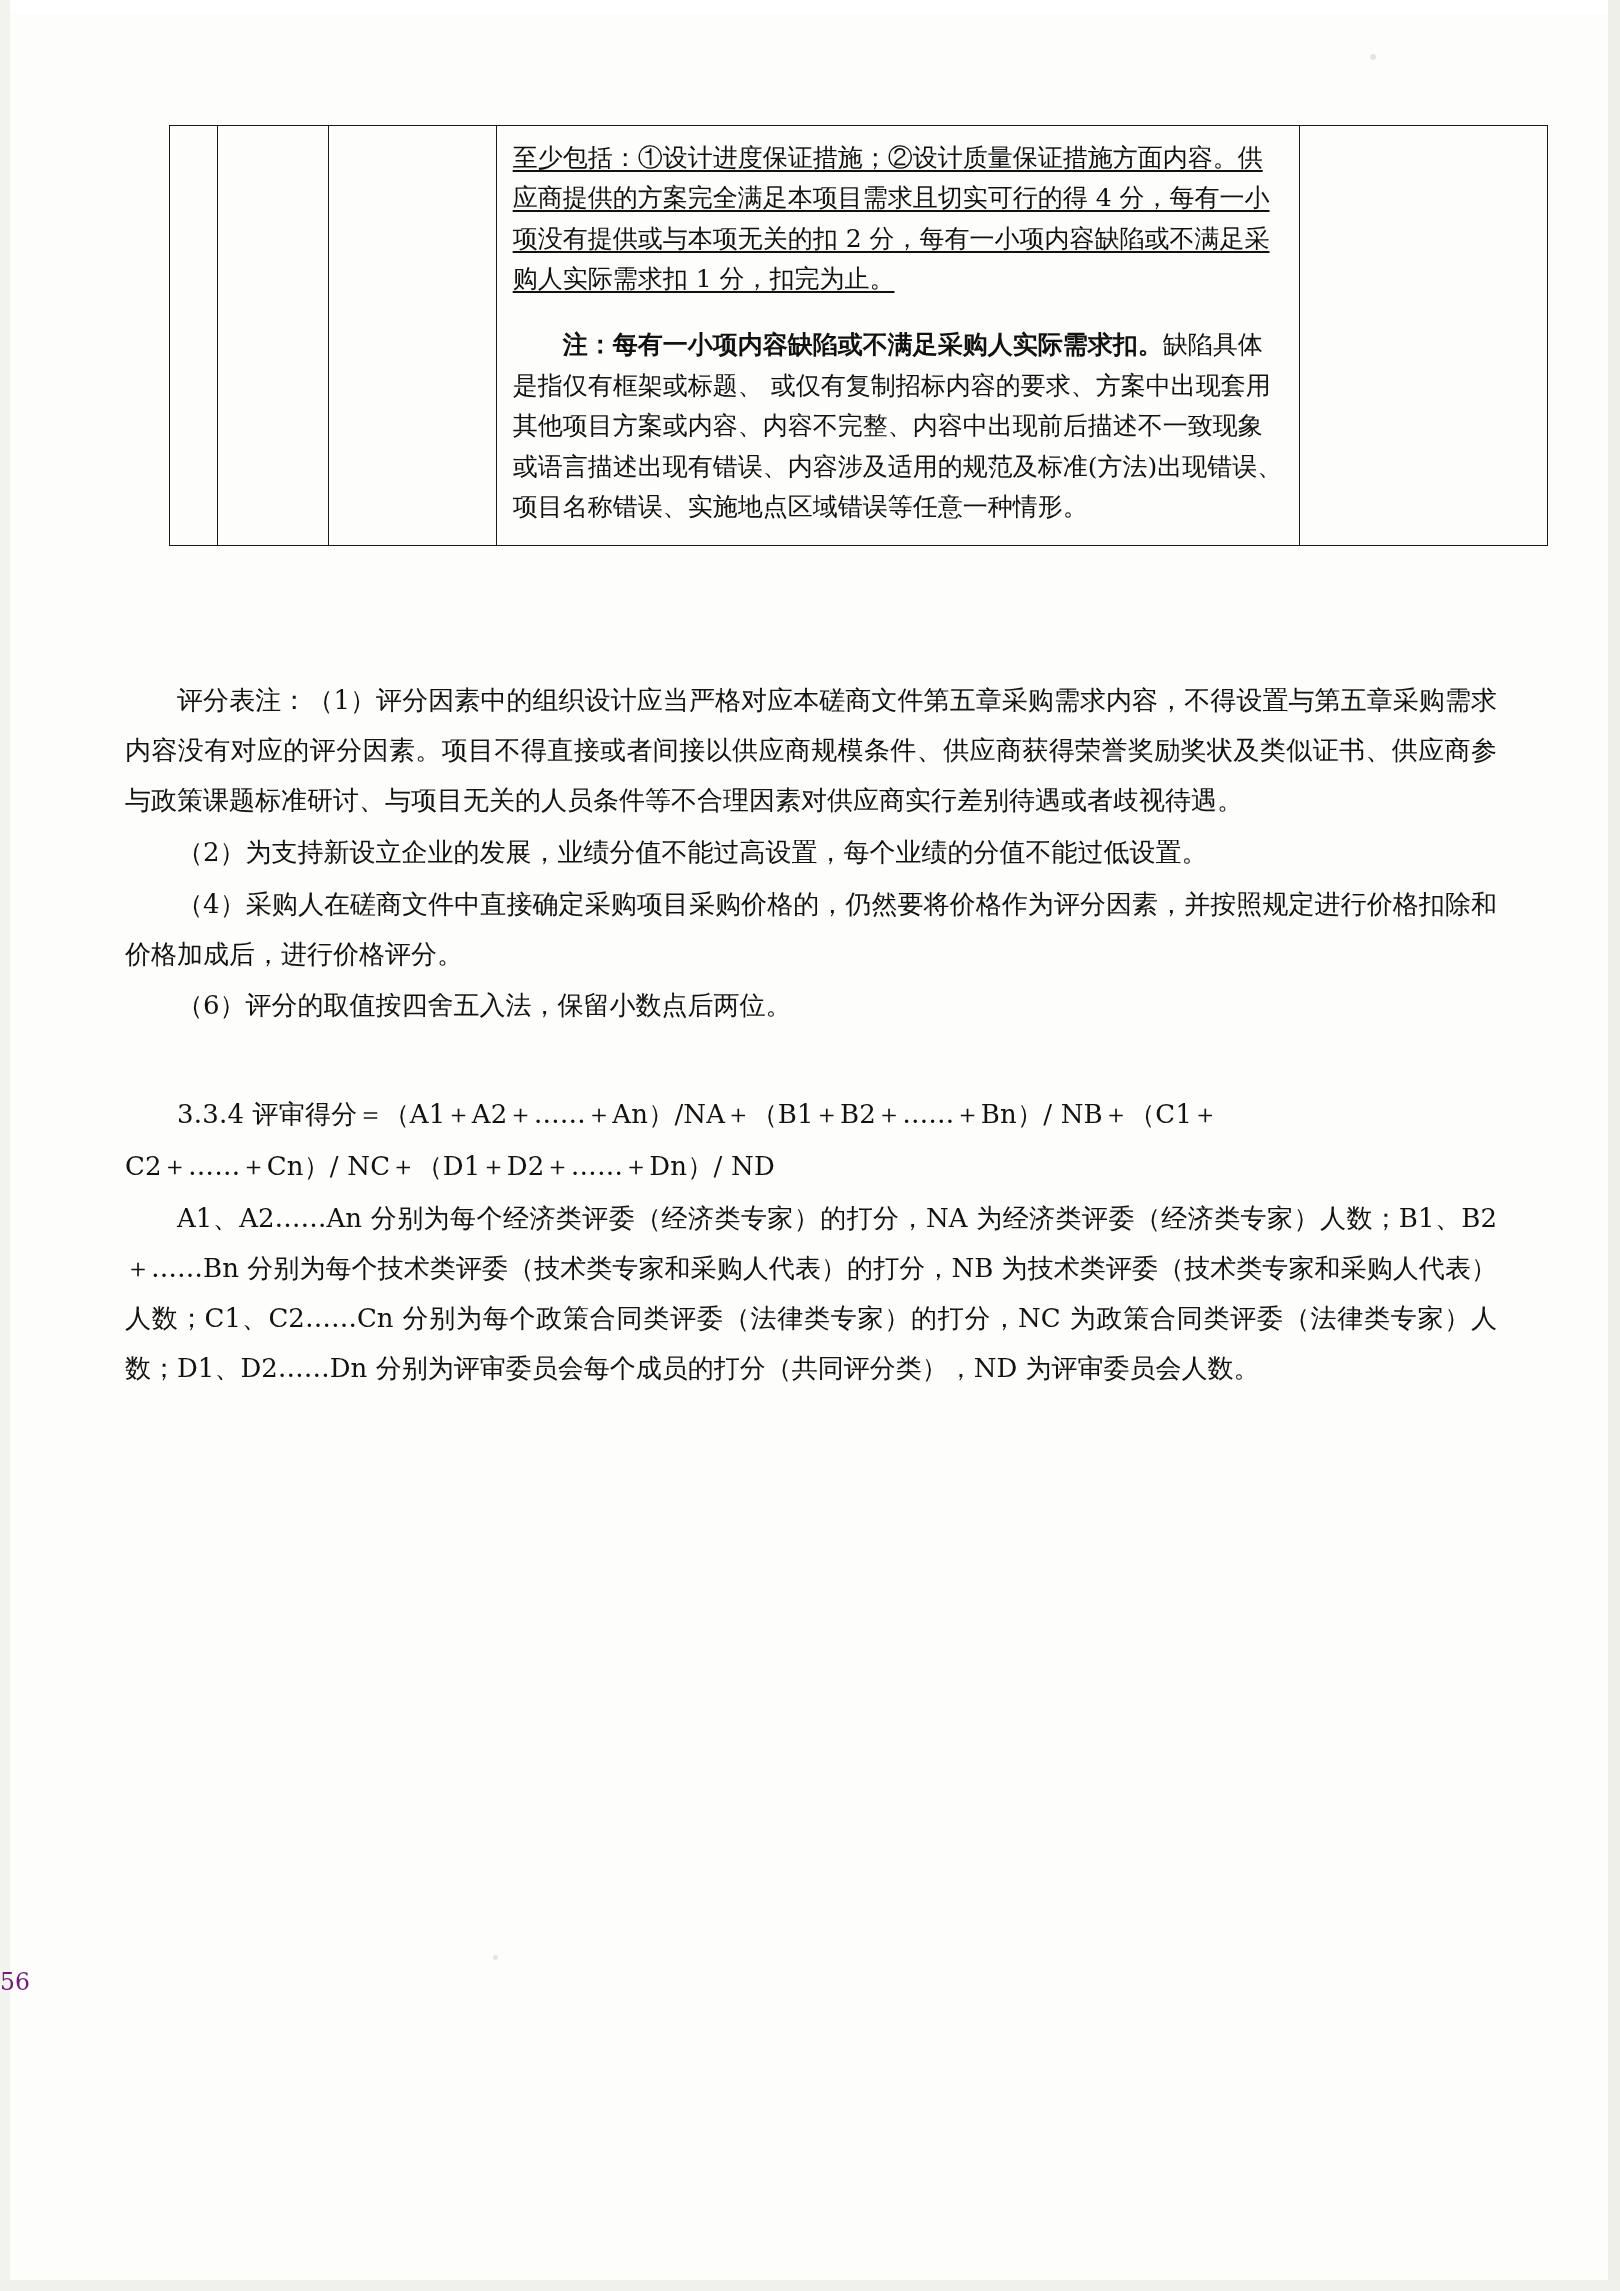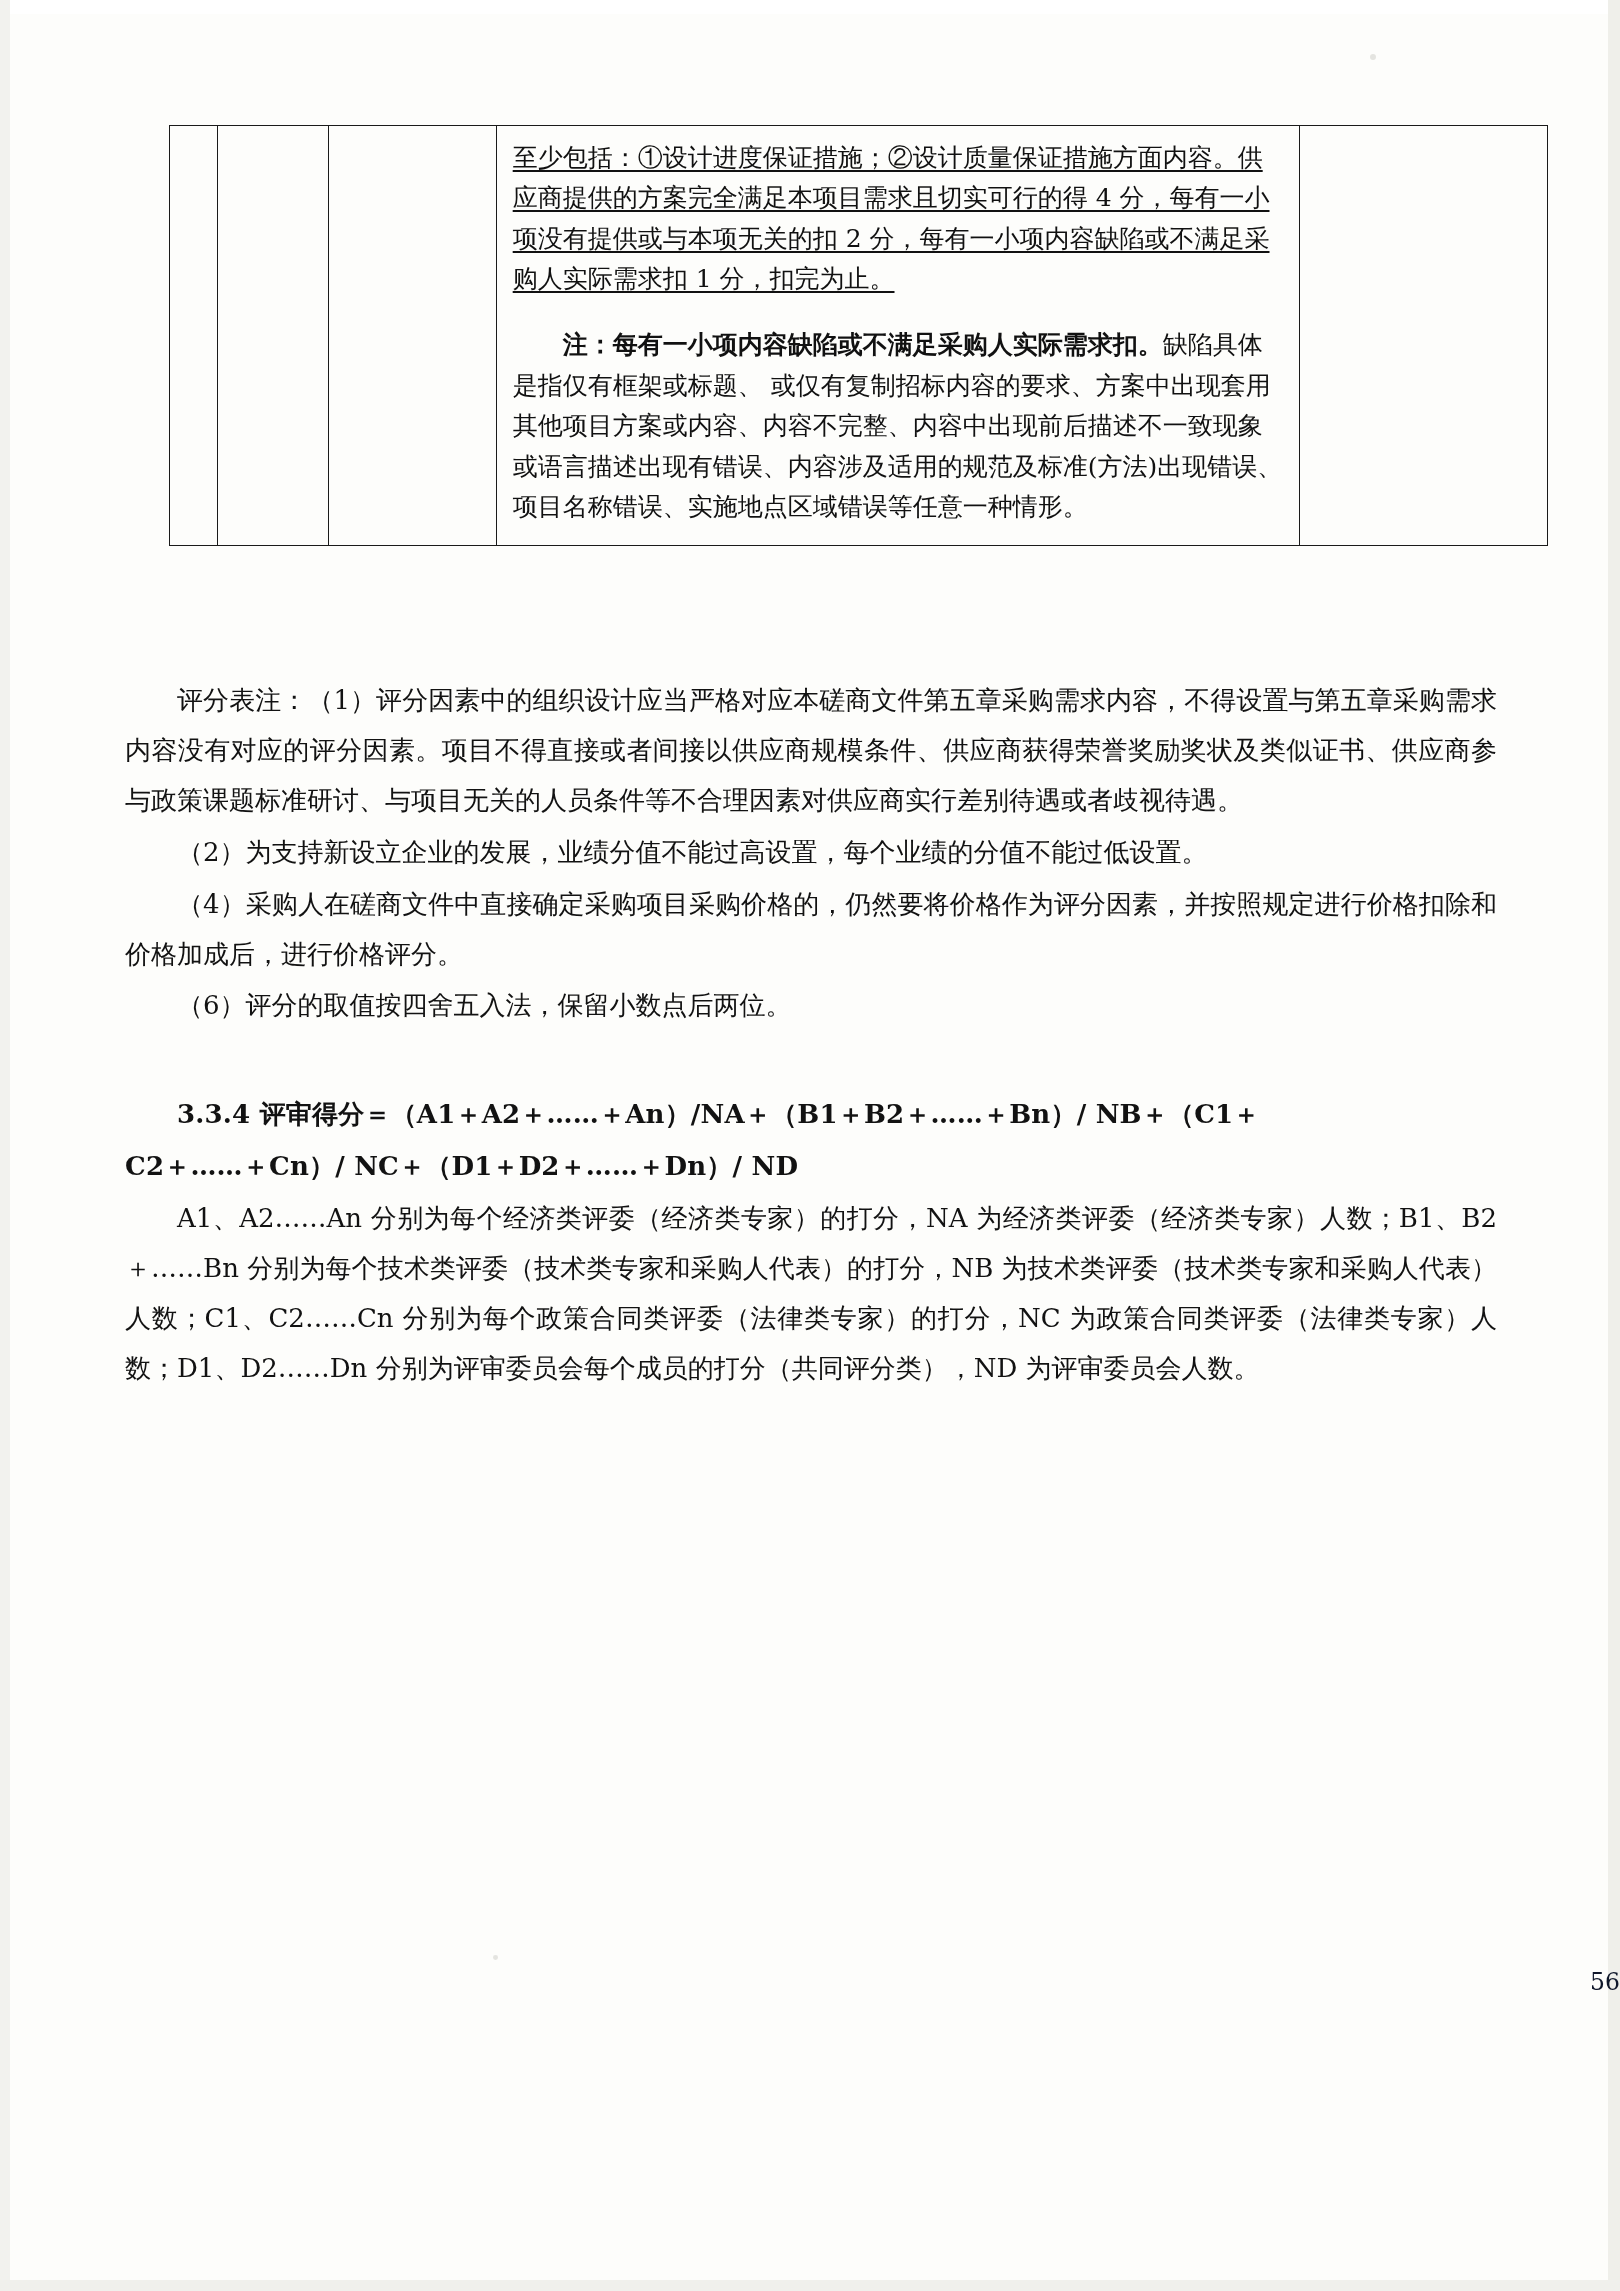--- a/index.html
+++ b/index.html
@@ -112,31 +112,30 @@
   }
   .body-text p.no-indent {
     text-indent: 0;
   }
   .gap-block {
     height: 57px;
   }
   .formula {
     font-family: "DejaVu Serif", "Liberation Serif", serif;
     letter-spacing: 0.2px;
-    font-weight: bold;
   }
 
   .page-number {
     position: absolute;
     left: 0;
     right: 0;
     top: 1968px;
-    text-align: right;
+    text-align: left;
     font-size: 23.5px;
-    color: #0f172a;
+    color: #701a75;
     font-family: "DejaVu Serif", "Liberation Serif", serif;
   }
 
   
   .speck {
     position: absolute;
     background: #cfcfcb;
     border-radius: 50%;
     opacity: .55;
   }

